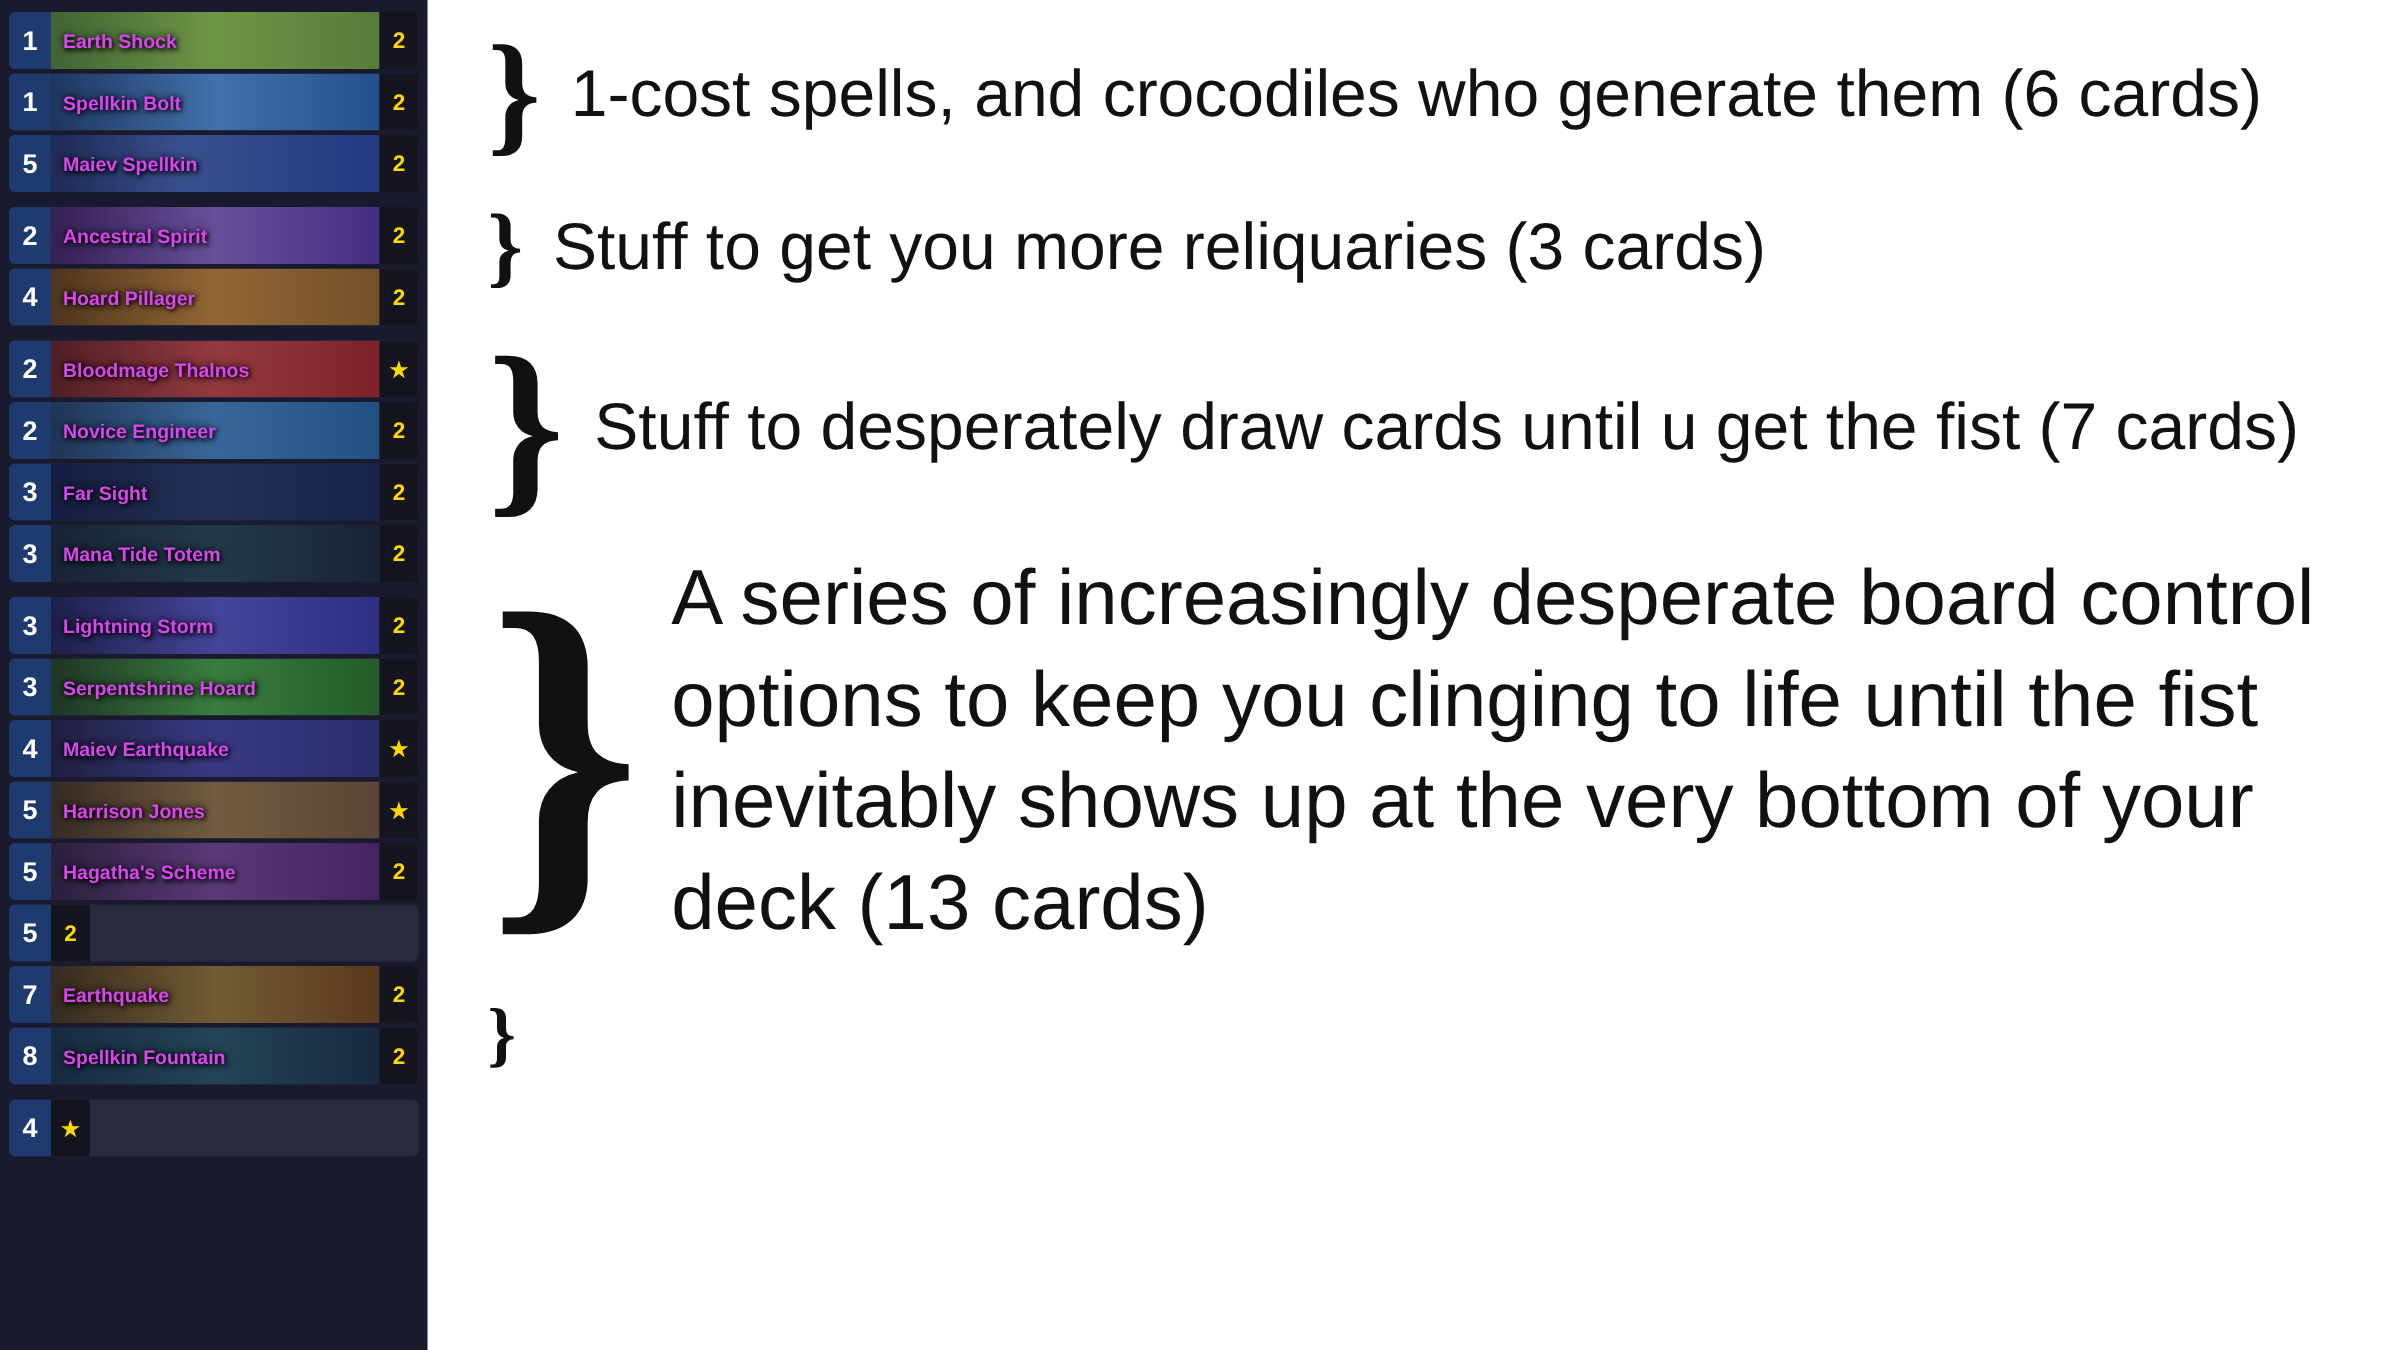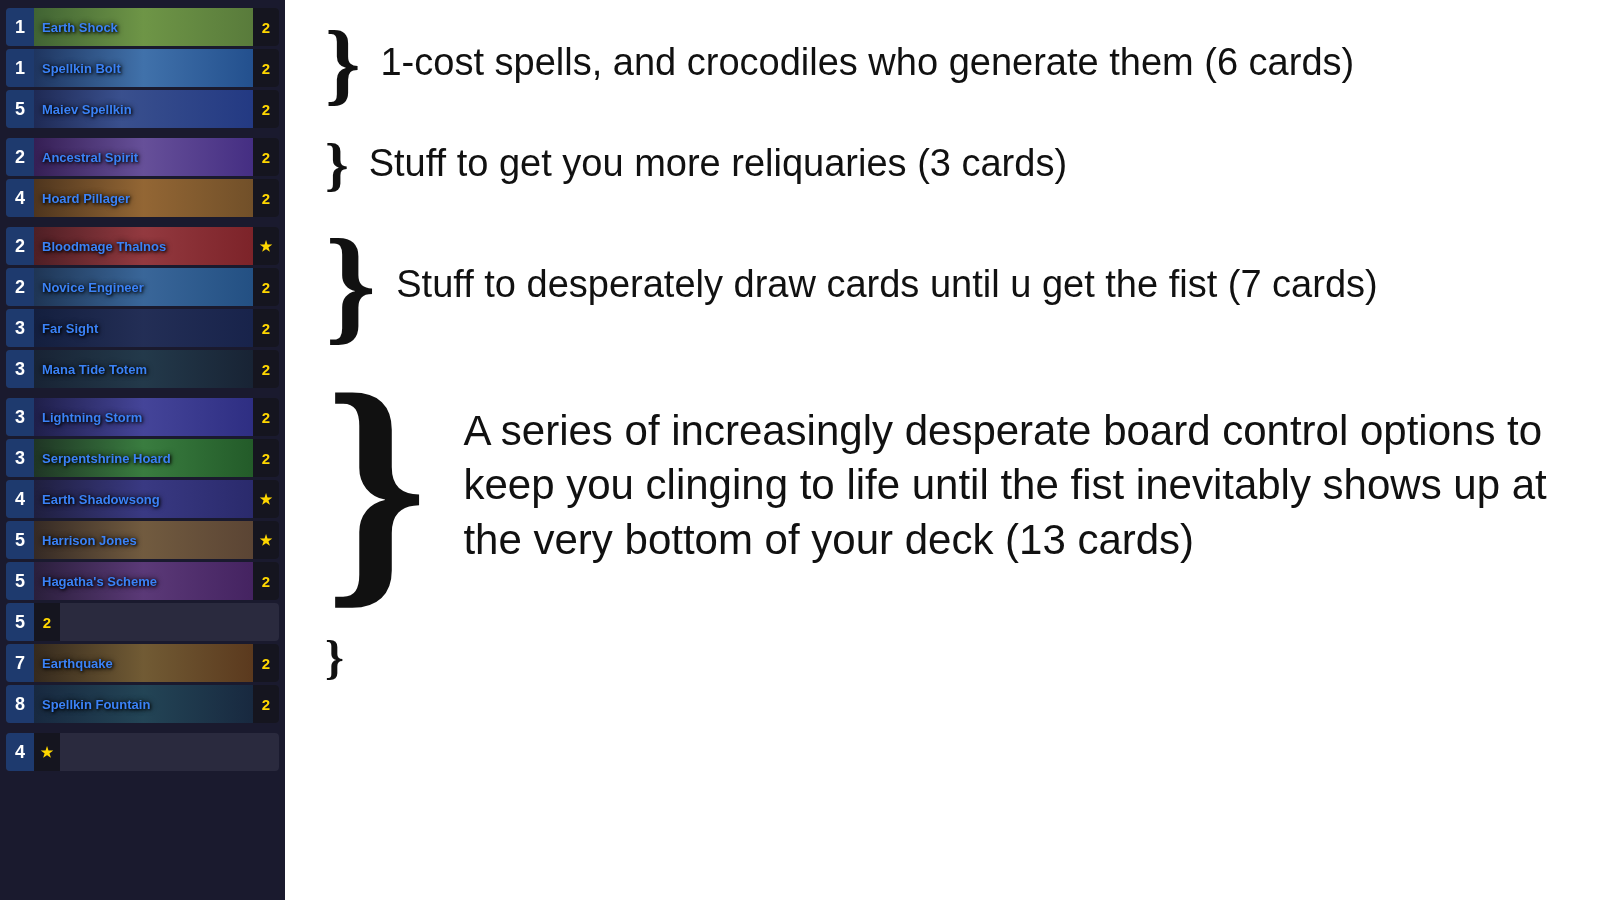--- a/index.html
+++ b/index.html
@@ -70,21 +70,21 @@
       position: absolute;
       inset: 0;
       opacity: 0.7;
     }
 
     .card-name {
       position: relative;
       z-index: 2;
       font-size: 13px;
       font-weight: bold;
-      color: #3b82f6;
+      color: #d946ef;
       padding-left: 8px;
       text-shadow: 1px 1px 3px #000, 0 0 6px #000;
       white-space: nowrap;
     }
 
     .card-count {
       width: 26px;
       min-width: 26px;
       height: 38px;
       display: flex;
@@ -145,29 +145,28 @@
       font-size: 80px;
       line-height: 1;
       color: #111;
       font-weight: 900;
       margin-right: 20px;
       font-family: 'Times New Roman', serif;
       flex-shrink: 0;
     }
 
     .annotation-text {
-      font-size: 38px;
+      font-size: 44px;
       color: #111;
       line-height: 1.3;
       font-family: 'Segoe UI', Arial, sans-serif;
     }
 
     .annotation-text.large {
-      font-size: 42px;
-      margin-left: 16px;
+      font-size: 52px;
     }
 
     .annotation-row.group1 { margin-top: 0px; margin-bottom: 30px; }
     .annotation-row.group2 { margin-bottom: 30px; }
     .annotation-row.group3 { margin-bottom: 20px; }
     .annotation-row.group4 { margin-bottom: 30px; }
     .annotation-row.group5 { margin-bottom: 0; }
 
     .hoard-art { background: linear-gradient(90deg, #5e3a10 0%, #c08030 50%, #906020 100%); }
     .harrison-art { background: linear-gradient(90deg, #3a2a1a 0%, #907040 50%, #705030 100%); }
@@ -274,21 +273,21 @@
       <div class="card-art">
         <div class="card-art-bg art-serpentshrine"></div>
         <span class="card-name">Serpentshrine Hoard</span>
       </div>
       <div class="card-count">2</div>
     </div>
     <div class="card-row">
       <div class="card-cost">4</div>
       <div class="card-art">
         <div class="card-art-bg art-maiev"></div>
-        <span class="card-name">Earth Shadowsong</span>
+        <span class="card-name">Maiev Earthquake</span>
       </div>
       <div class="card-count golden">
           <span class="star-icon">★</span>
         </div>
     </div>
     <div class="card-row">
       <div class="card-cost">5</div>
       <div class="card-art">
         <div class="card-art-bg harrison-art"></div>
         <span class="card-name">Harrison Jones</span>

